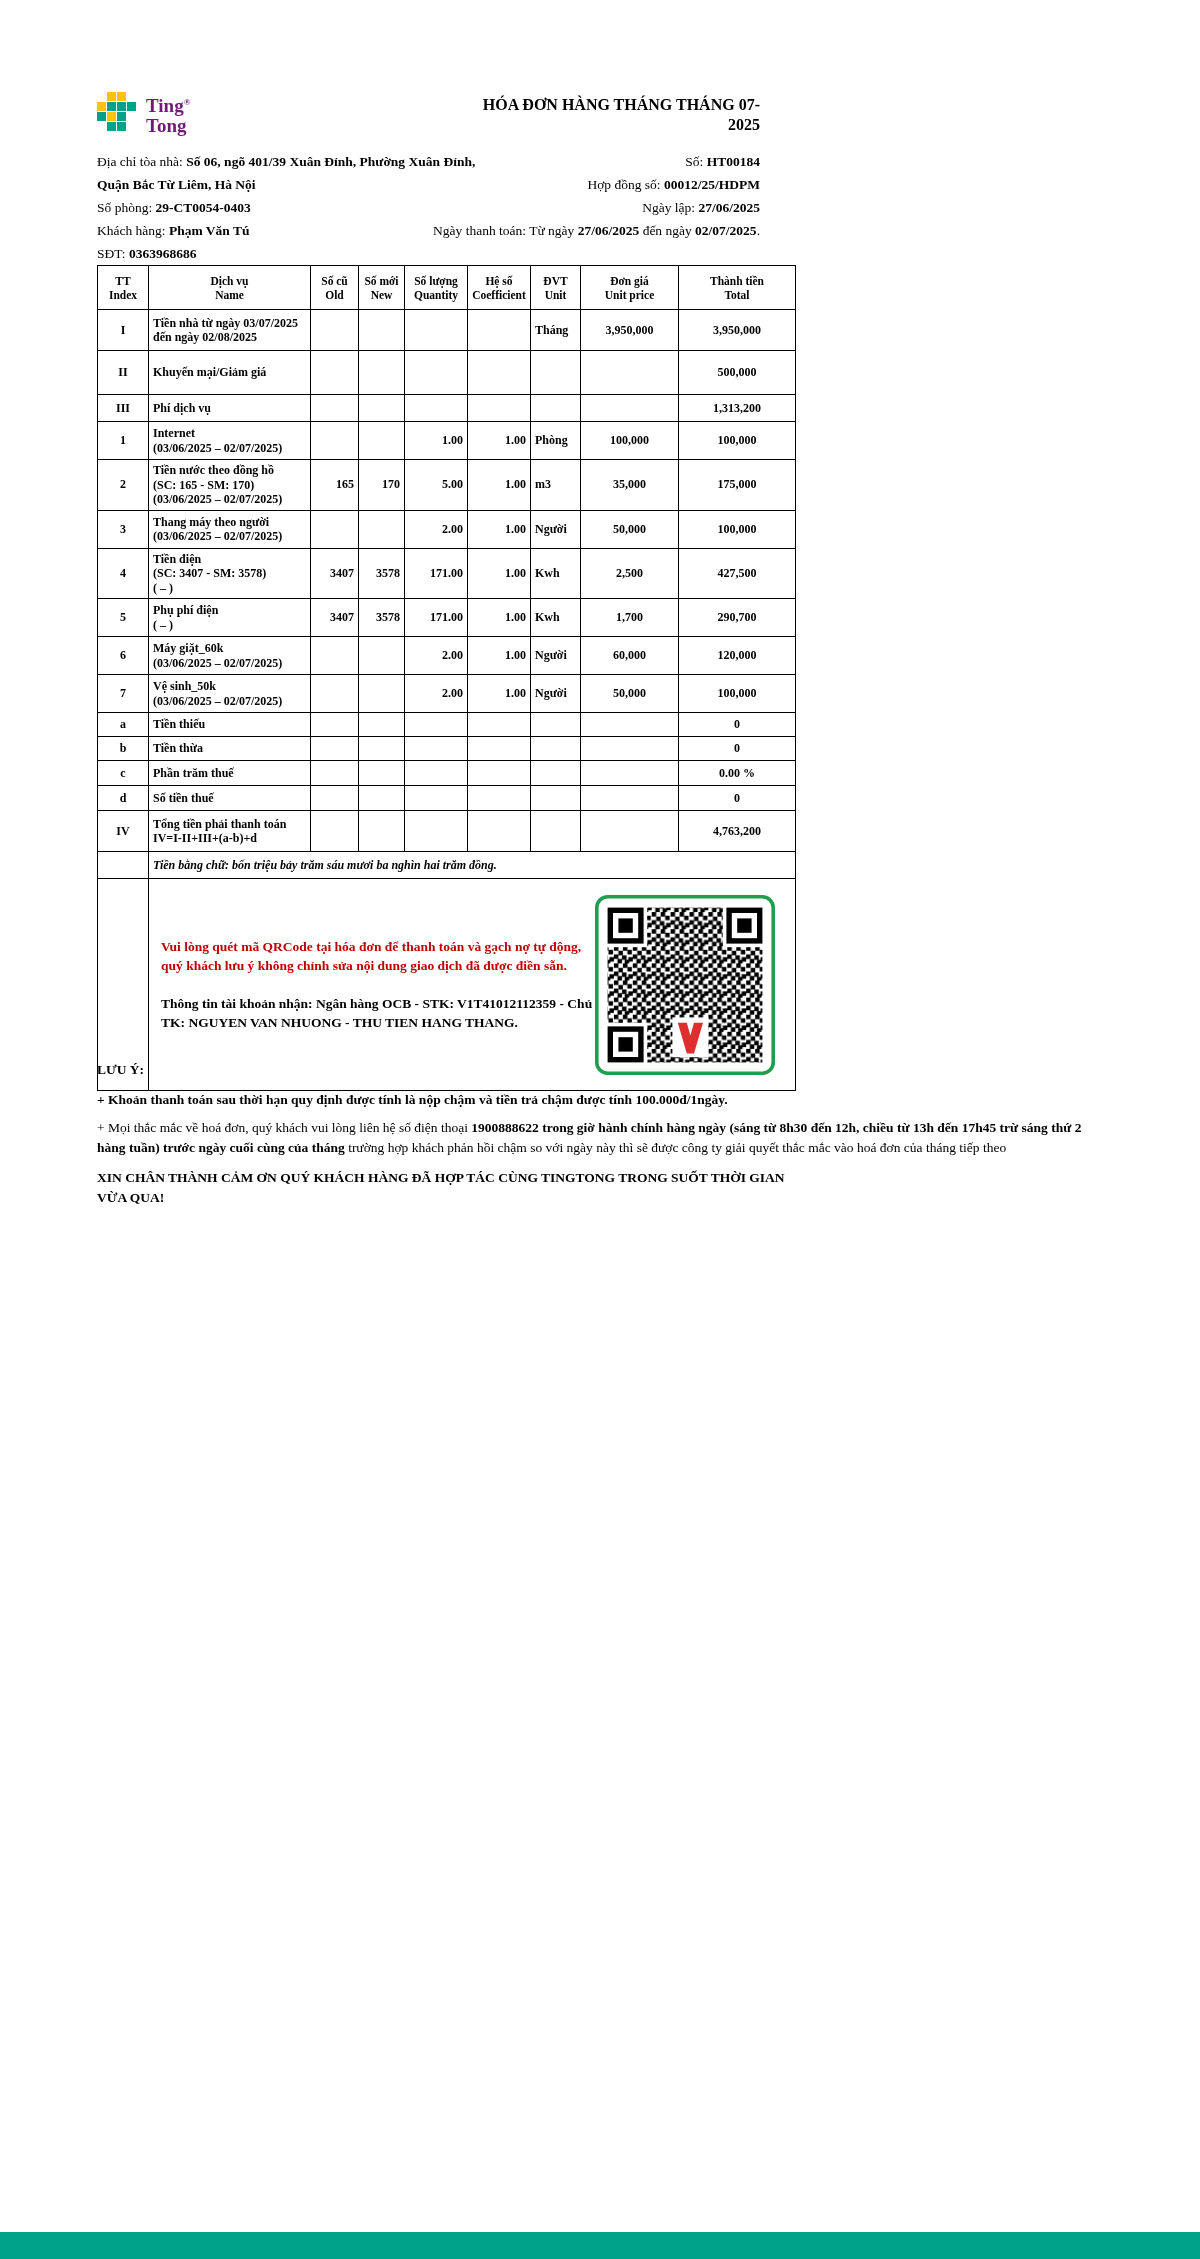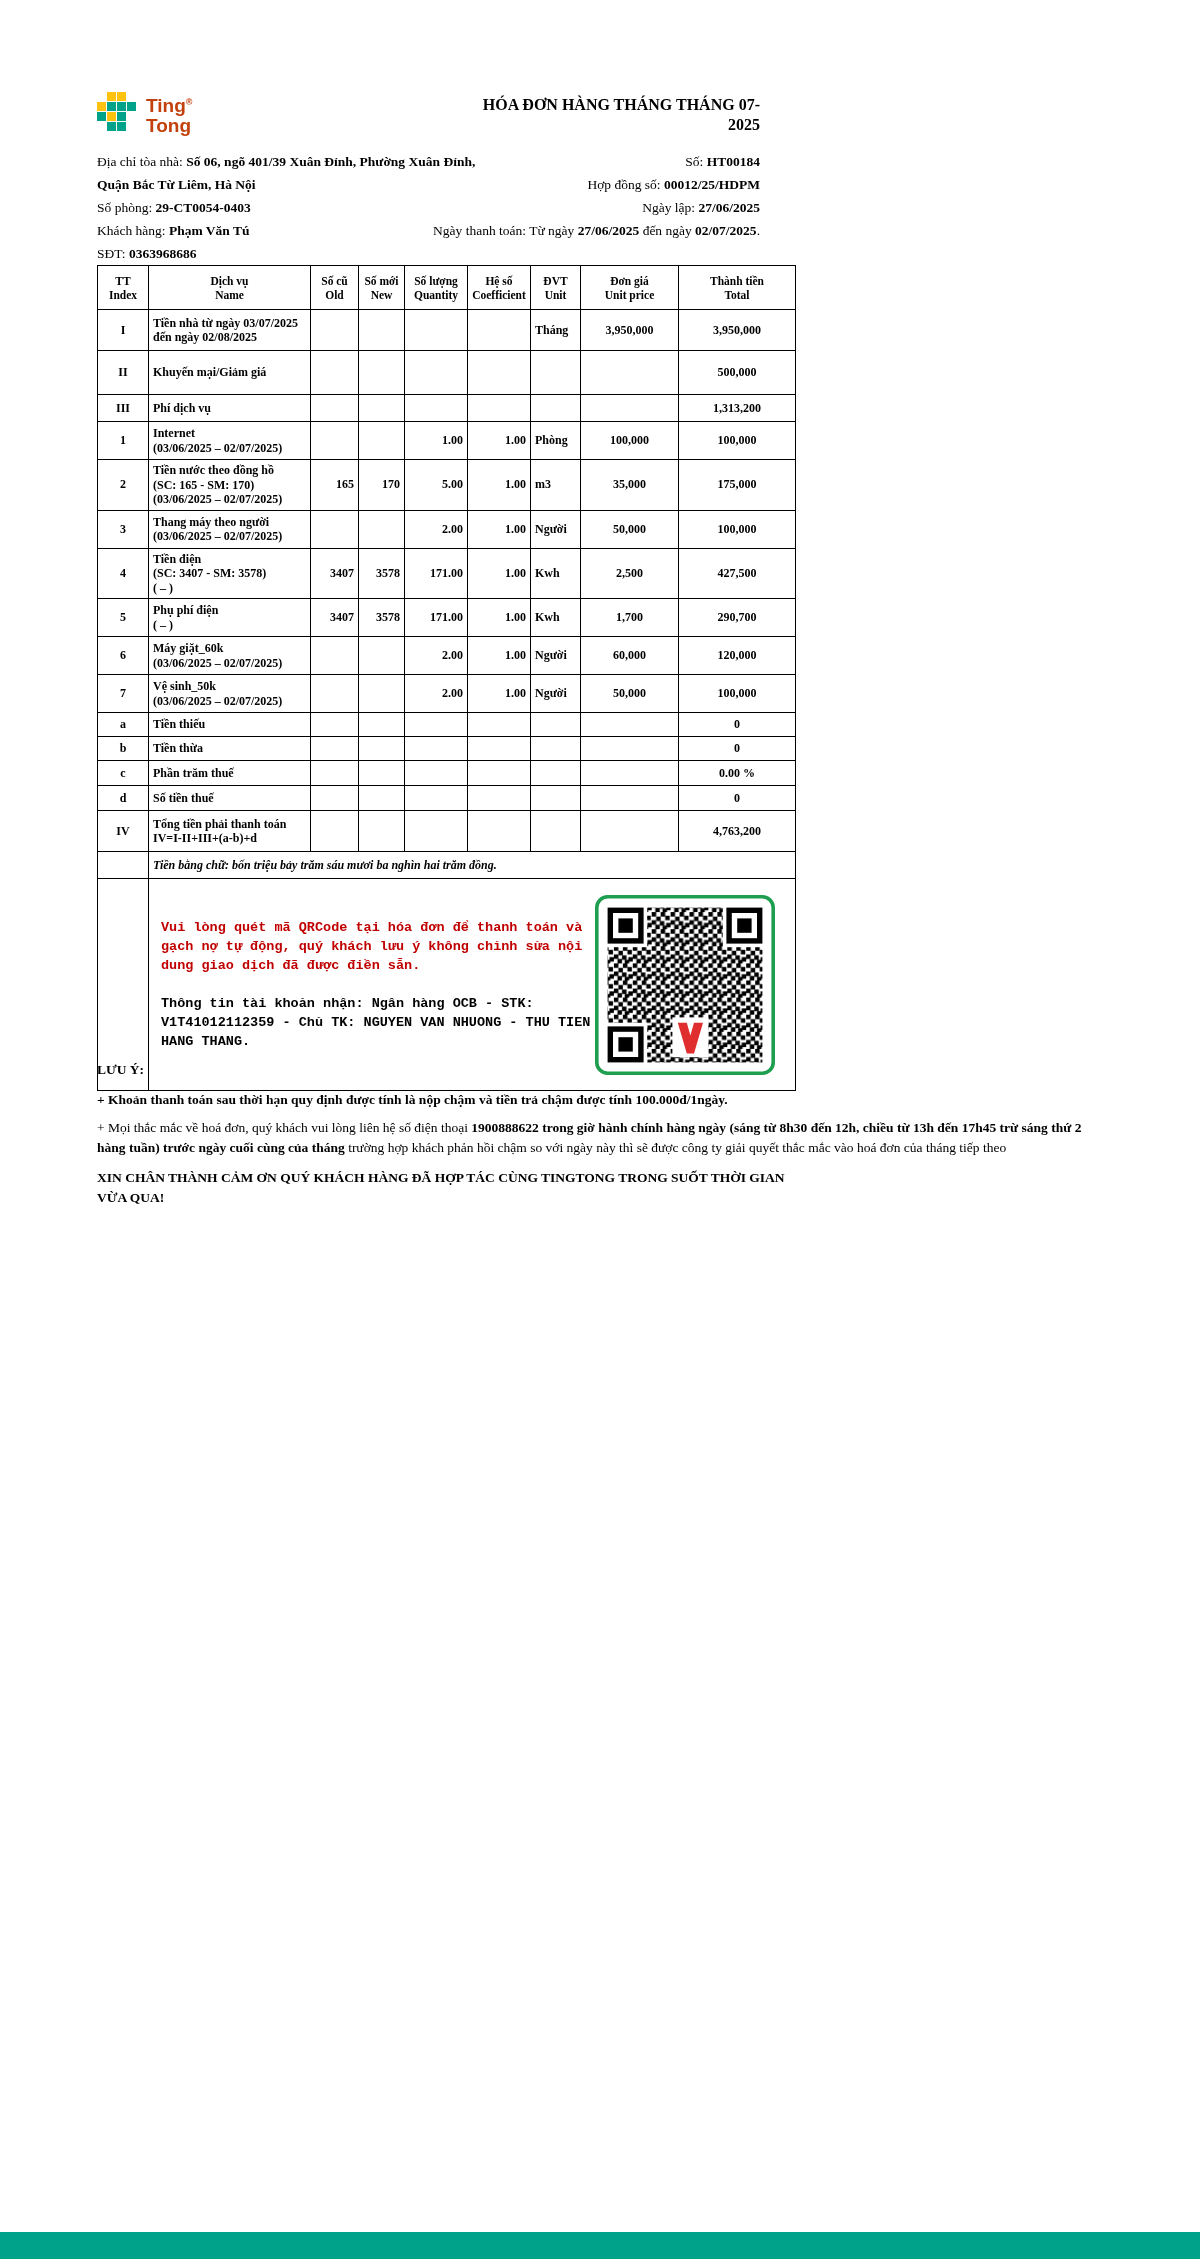--- a/index.html
+++ b/index.html
@@ -3,40 +3,40 @@
 <meta charset="utf-8">
 <style>
   * { box-sizing: border-box; }
   html,body { margin:0; padding:0; background:#fff; }
   .page {
     position:relative; width:1200px; height:2259px; background:#fff;
     font-family:"Liberation Serif","DejaVu Serif",serif; color:#000; overflow:hidden;
   }
   
   .logo { position:absolute; left:97px; top:92px; display:flex; align-items:flex-start; gap:9px; }
-  .logo-text { font-family:Liberation Sans, sans-serif; font-weight:700; color:#c2410c; font-size:19px; line-height:20px; }
+  .logo-text { font-family:Liberation Serif, serif; font-weight:700; color:#701a75; font-size:19px; line-height:20px; }
   .logo-text sup { font-size:9px; }
   .invoice-title { position:absolute; top:95px; right:440px; width:360px; text-align:right; font-weight:700; font-size:16px; line-height:20px; }
   .info-left  { position:absolute; left:97px;  top:150px; font-size:13.5px; line-height:23px; }
   .info-right { position:absolute; right:440px; top:150px; text-align:right; font-size:13.5px; line-height:23px; }
   .b { font-weight:700; }
   
   .invoice-table { position:absolute; left:97px; top:265px; width:698px; border-collapse:collapse; table-layout:fixed; font-size:12px; }
   .invoice-table th, .invoice-table td { border:1px solid #000; font-weight:700; padding:3px 4px; vertical-align:middle; }
   .invoice-table th { font-size:11.5px; line-height:14px; padding:2px 1px; }
   .th-l2 { white-space:nowrap; }
   .c-idx   { text-align:center; }
   .c-name  { text-align:left; padding-left:8px; line-height:14.5px; }
   .c-num   { text-align:right; }
   .c-unit  { text-align:left; padding-left:6px; }
   .c-money { text-align:center; padding-right:6px; }
   .words-cell { font-weight:400; font-style:italic; padding:5px 8px; text-align:left; }
   .words-cell .wv { font-weight:700; }
   .qr-cell { padding:0; font-weight:400; }
-  .qr-flex { display:flex; align-items:center; justify-content:space-between; padding:12px 16px 12px 8px;font-family:Liberation Mono, monospace; }
+  .qr-flex { display:flex; align-items:center; justify-content:space-between; padding:12px 16px 12px 8px; }
   .qr-text { width:448px; font-size:13.5px; line-height:19px; text-align:left; }
   .qr-notice { color:#C00000; margin:0 0 19px 0; }
   .qr-account { margin:0; }
   .qr-code svg { display:block; }
   
   .notes { position:absolute; left:97px; top:1060px; width:1008px; font-size:13.5px; line-height:19.5px; }
   .notes-heading { font-weight:700; margin-bottom:10px; }
   .note1 { font-weight:700; margin-bottom:9px; }
   .note2 { margin-bottom:11px; }
   .thanks { font-weight:700; }

